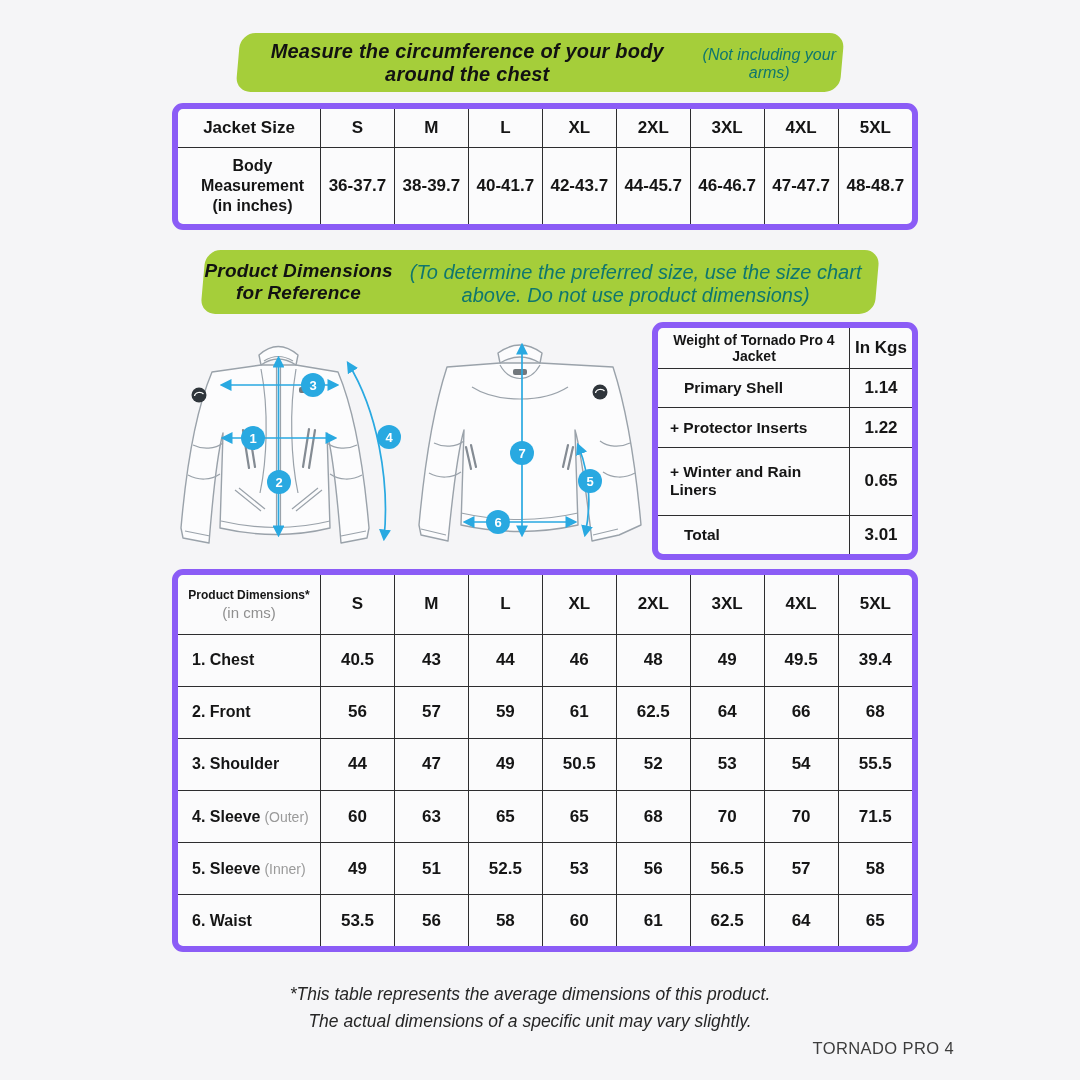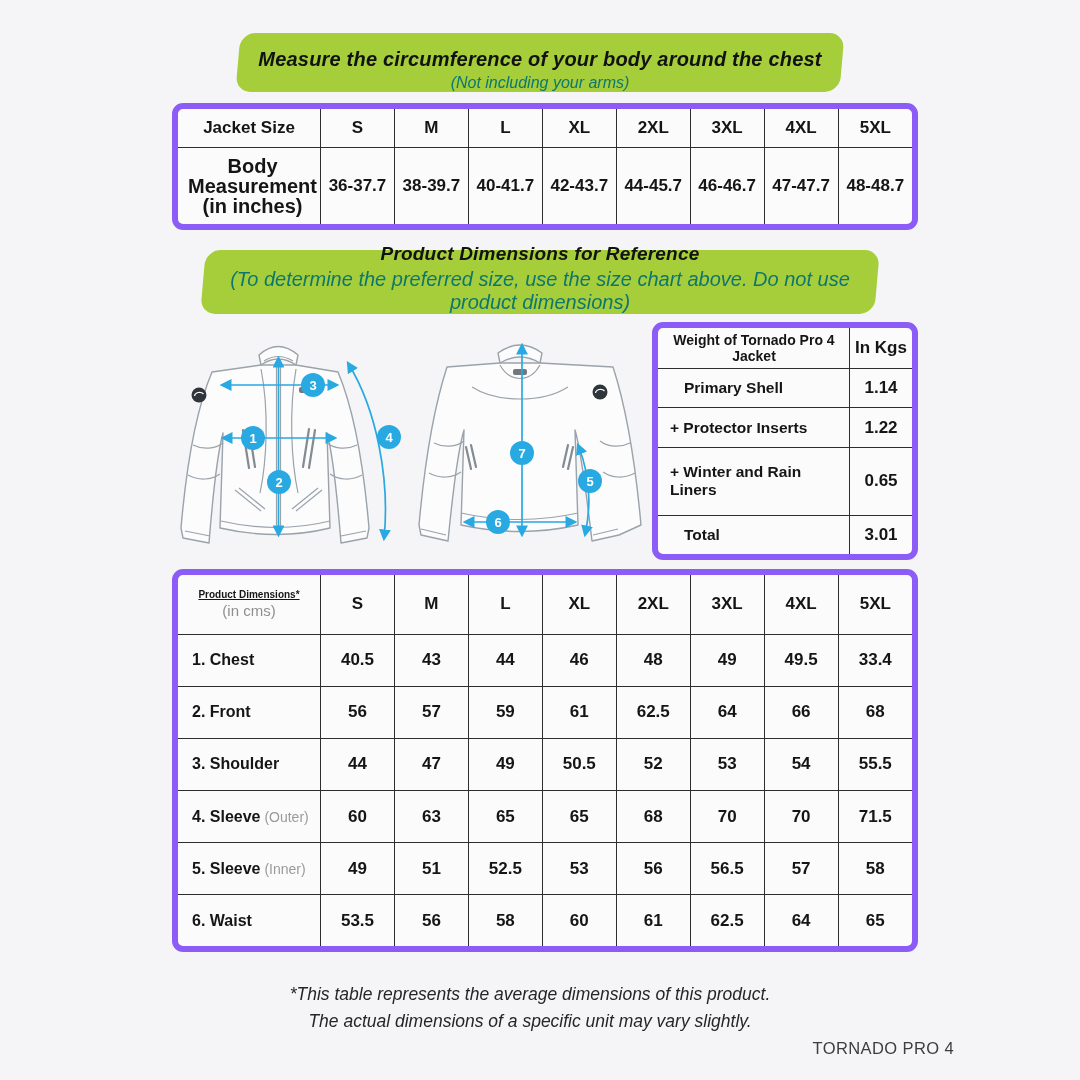--- a/index.html
+++ b/index.html
@@ -2,44 +2,44 @@
 <html><head>
 <meta charset="utf-8">
 <style>
   html,body{margin:0;padding:0;}
   .page{
     position:relative;width:1080px;height:1080px;
     background:#f5f5f7;overflow:hidden;
     font-family:"Liberation Sans", sans-serif;color:#151515;
   }
   
-  .banner{position:absolute;display:flex;flex-direction:column;justify-content:flex-end;align-items:center;text-align:center;}
+  .banner{position:absolute;display:flex;flex-direction:row;justify-content:flex-end;align-items:center;text-align:center;}
   .banner::before{content:"";position:absolute;inset:0;background:#a5ce3a;border-radius:15px;transform:skewX(-5deg);}
   .banner .bt,.banner .bs{position:relative;z-index:1;}
   .bt{font-weight:bold;font-style:italic;font-size:20px;color:#121212;letter-spacing:.2px;}
   .bs{font-style:italic;font-size:16px;color:#0f766e;margin-top:3px;}
   #banner1{left:238px;top:33px;width:604px;height:59px;}
   #banner2{left:203px;top:250px;width:674px;height:64px;}
   #banner2 .bt{font-size:19px;}
   #banner2 .bs{font-size:20px;}
   
   .tblwrap{position:absolute;border:6px solid #8b5cf6;border-radius:11px;overflow:hidden;background:#fbfbfc;}
   .tblwrap table{width:100%;height:100%;border-collapse:collapse;table-layout:fixed;}
   td{border-right:1.5px solid #2d2d2f;border-bottom:1.5px solid #2d2d2f;
      text-align:center;vertical-align:middle;font-weight:bold;font-size:17px;color:#151515;}
   td:last-child{border-right:none;}
   tr:last-child td{border-bottom:none;}
   #size-chart{left:172px;top:103px;width:734px;height:115px;}
   #size-chart tr:first-child{height:38px;}
   #size-chart .lbl{width:140px;}
-  #size-chart .ml div{line-height:20px;font-size:20px;padding-left:7px;}
+  #size-chart .ml div{line-height:20px;font-size:16px;padding-left:7px;}
   #dims-chart{left:172px;top:569px;width:734px;height:371px;}
   #dims-chart tr:first-child{height:59px;}
   #dims-chart .lbl{width:140px;}
-  .dhdr0 .dt{font-size:10px;text-decoration:underline;}
+  .dhdr0 .dt{font-size:12px;}
   .dhdr0 .du{font-weight:normal;color:#8f8f8f;font-size:15px;margin-top:2px;}
   .rowlbl{text-align:left !important;padding-left:14px;font-size:16px;}
   .note{font-weight:normal;color:#9a9a9a;font-size:14px;}
   #weight-chart{left:652px;top:322px;width:254px;height:226px;}
   #weight-chart tr:first-child{height:40px;}
   .wlbl{width:188px;text-align:left !important;padding-left:26px;font-size:15.5px;margin-left:30px;}
   .wlbl.plus{padding-left:12px;}
   .whdr{font-size:14px;text-align:center !important;padding-left:2px !important;}
   .wval{font-size:17px;}
   
@@ -236,21 +236,21 @@
           </tr>
           <tr>
             <td class="lbl rowlbl"><span>1. Chest</span></td>
             <td>40.5</td>
             <td>43</td>
             <td>44</td>
             <td>46</td>
             <td>48</td>
             <td>49</td>
             <td>49.5</td>
-            <td>33.4</td>
+            <td>39.4</td>
           </tr>
           <tr>
             <td class="lbl rowlbl"><span>2. Front</span></td>
             <td>56</td>
             <td>57</td>
             <td>59</td>
             <td>61</td>
             <td>62.5</td>
             <td>64</td>
             <td>66</td>

